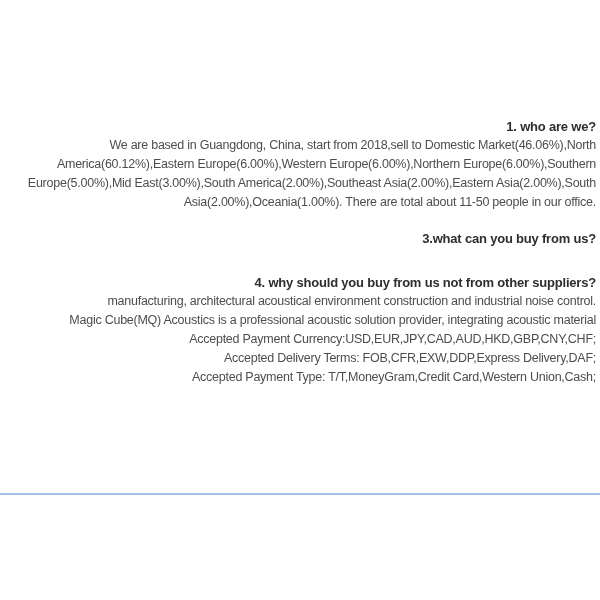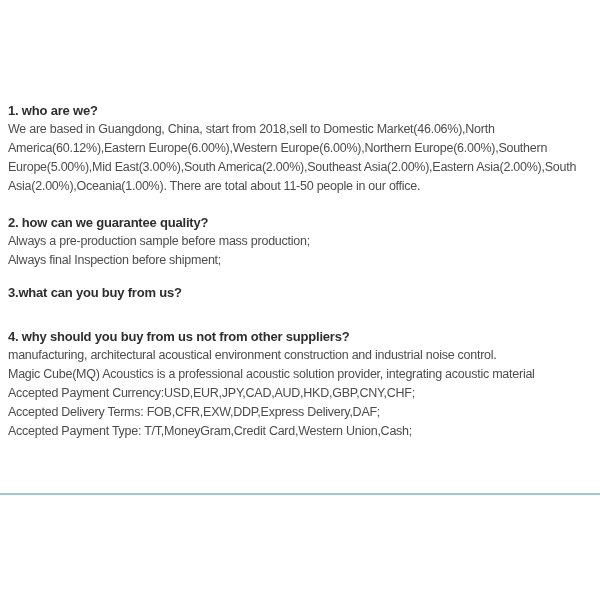--- a/index.html
+++ b/index.html
@@ -12,23 +12,24 @@
     font-family: "Liberation Sans", "DejaVu Sans", sans-serif;
   }
   .page {
     position: relative;
     width: 600px;
     height: 600px;
     background: #ffffff;
   }
   .faq-content {
     position: absolute;
-    top: 101px;
+    top: 117px;
     left: 8px;
     right: 4px;
+    text-align: right;
   }
   .faq-section .heading {
     font-size: 13px;
     font-weight: bold;
     color: #2e2e2e;
     line-height: 19px;
     letter-spacing: -0.2px;
     white-space: nowrap;
   }
   .faq-section .line {
@@ -57,25 +58,20 @@
 
 <div class="page" style="background: rgb(255, 255, 255);">
   <div class="faq-content">
       <section class="faq-section s1">
         <div class="heading">1. who are we?</div>
         <div class="line">We are based in Guangdong, China, start from 2018,sell to Domestic Market(46.06%),North</div>
         <div class="line">America(60.12%),Eastern Europe(6.00%),Western Europe(6.00%),Northern Europe(6.00%),Southern</div>
         <div class="line">Europe(5.00%),Mid East(3.00%),South America(2.00%),Southeast Asia(2.00%),Eastern Asia(2.00%),South</div>
         <div class="line">Asia(2.00%),Oceania(1.00%). There are total about 11-50 people in our office.</div>
       </section>
-      <section class="faq-section s2">
-        <div class="heading">2. how can we guarantee quality?</div>
-        <div class="line">Always a pre-production sample before mass production;</div>
-        <div class="line">Always final Inspection before shipment;</div>
-      </section>
       <section class="faq-section s3">
         <div class="heading">3.what can you buy from us?</div>
       </section>
       <section class="faq-section s4">
         <div class="heading">4. why should you buy from us not from other suppliers?</div>
         <div class="line">manufacturing, architectural acoustical environment construction and industrial noise control.</div>
         <div class="line">Magic Cube(MQ) Acoustics is a professional acoustic solution provider, integrating acoustic material</div>
       </section>
       <section class="faq-section s5">
         <div class="line">Accepted Payment Currency:USD,EUR,JPY,CAD,AUD,HKD,GBP,CNY,CHF;</div>

